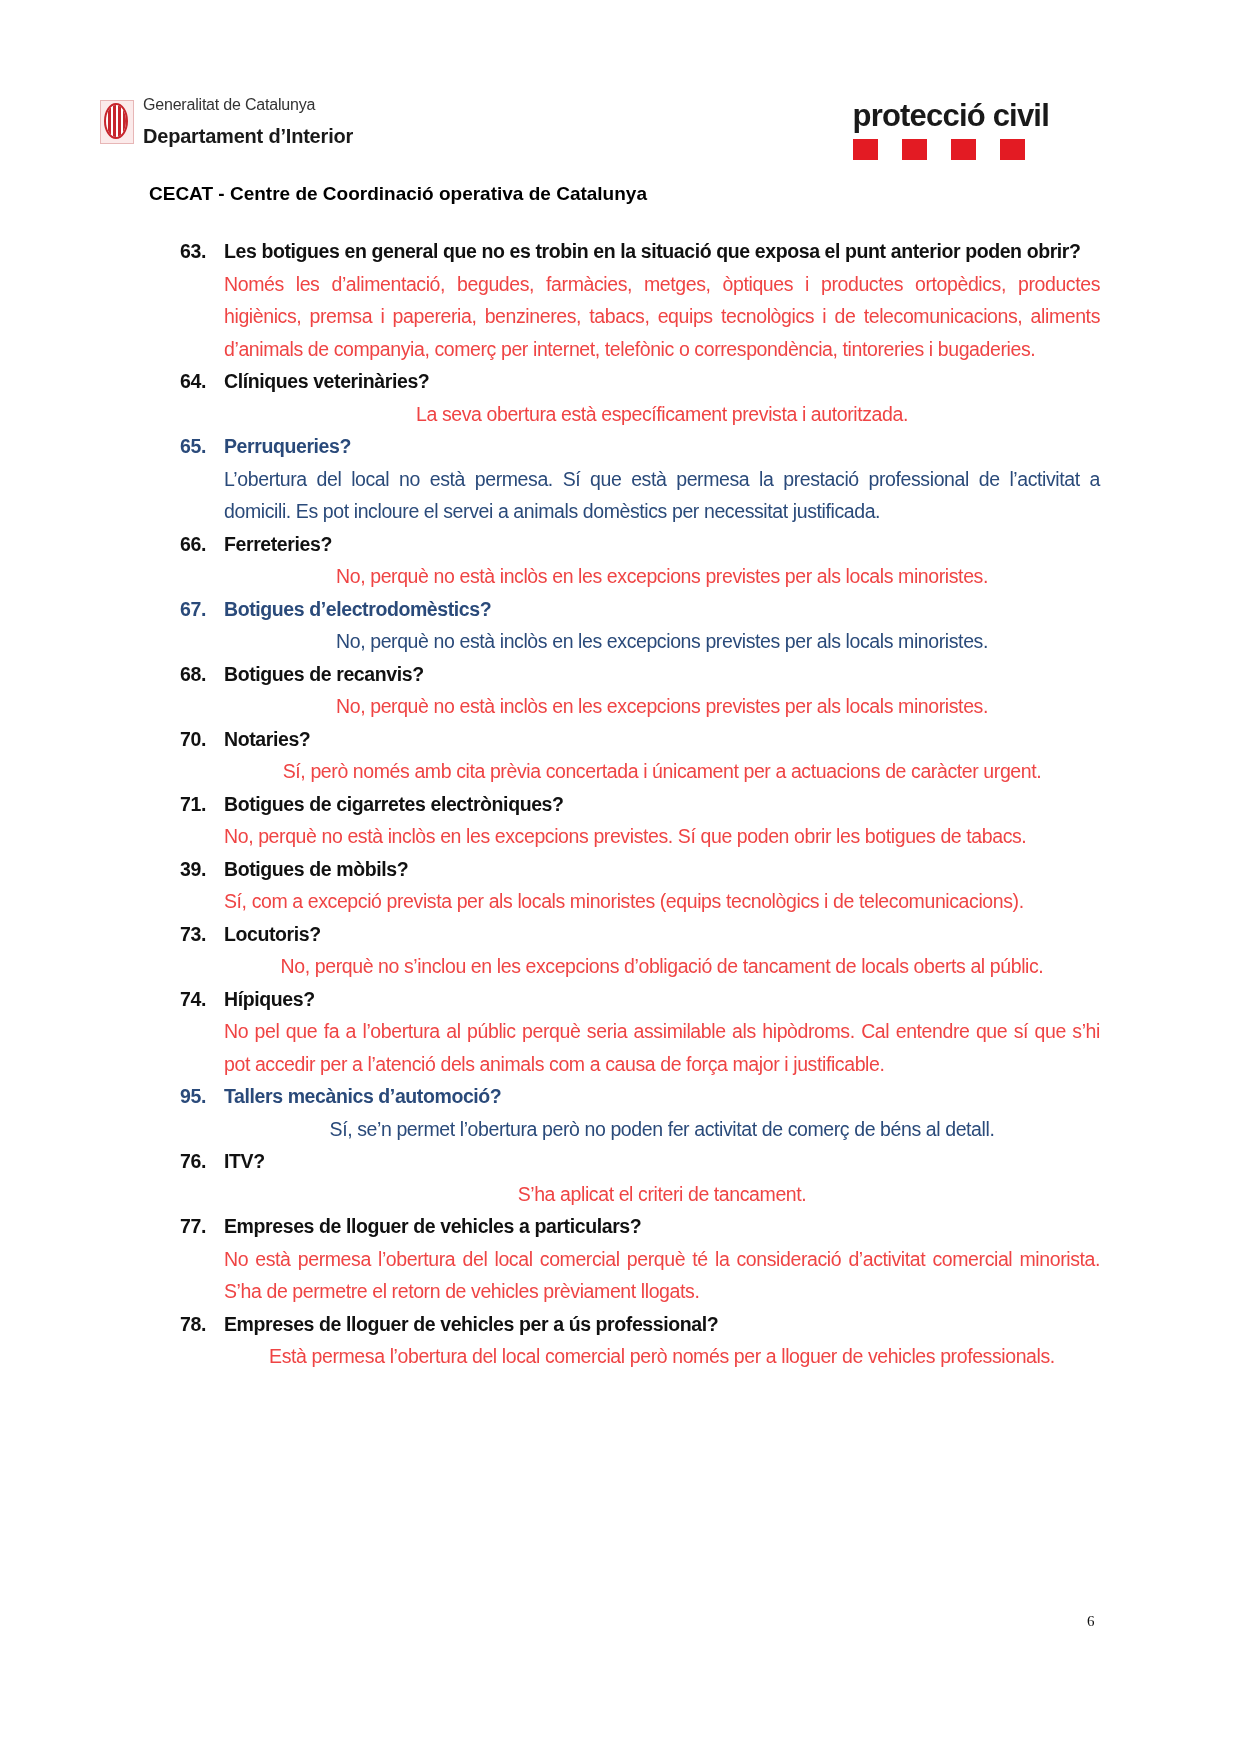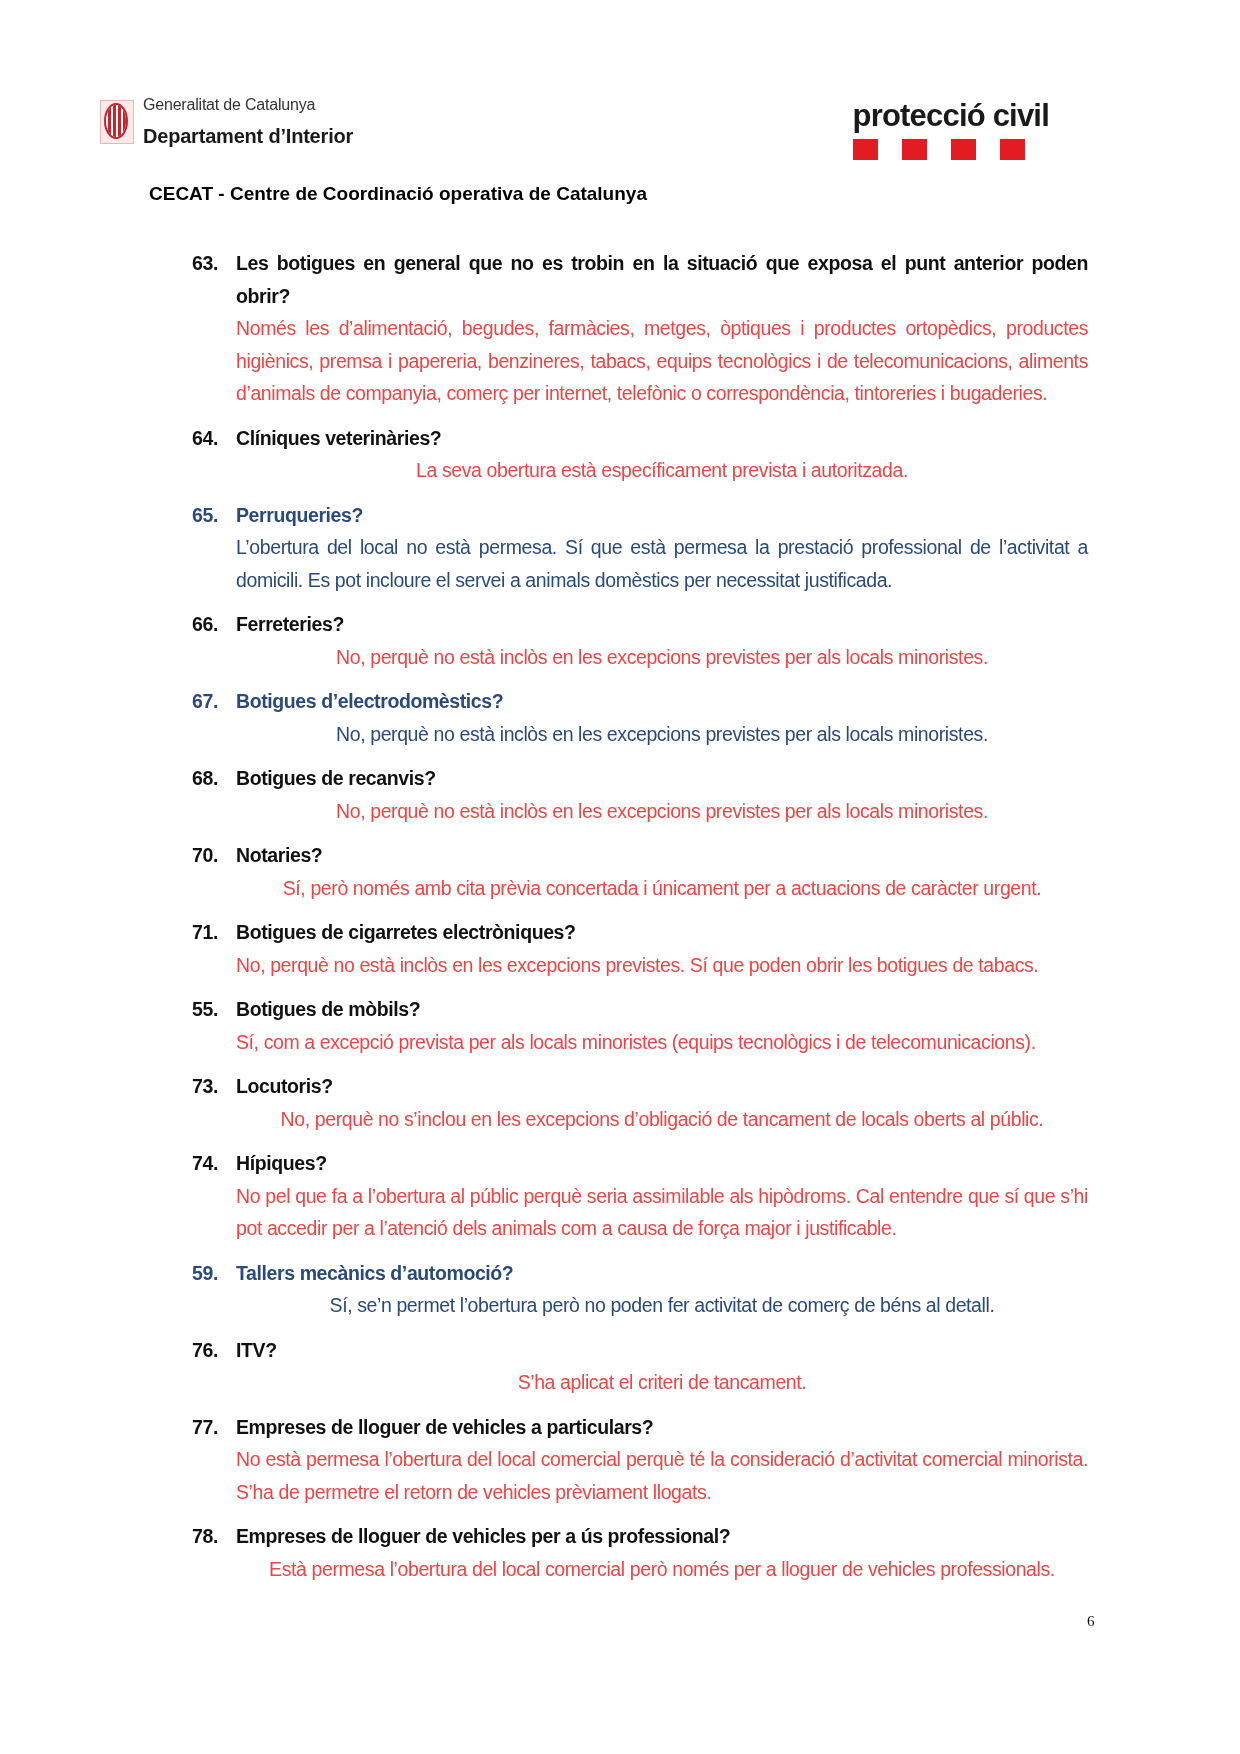--- a/index.html
+++ b/index.html
@@ -15,21 +15,21 @@
   .gen-text .line2 { font-size: 20px; color: #1a1a1a; font-weight: bold; margin-top: 13px; letter-spacing: -0.2px; }
 
   .logo-pc { position: absolute; left: 850px; top: 100px; text-align: right; }
   .logo-pc .pc-title { font-size: 31px; font-weight: bold; color: #1a1a1a; letter-spacing: -0.8px; line-height: 1; }
   .logo-pc .squares { display: flex; margin-top: 8px; margin-left: 3px; }
   .logo-pc .sq { width: 25px; height: 21px; background: #e31b23; margin-right: 24px; }
 
   .org-header { position: absolute; left: 149px; top: 183px; font-size: 19px; font-weight: bold; color: #000; }
 
   .faq { position: absolute; left: 180px; top: 235px; width: 920px; font-family: "Liberation Sans", sans-serif; }
-  .item { margin: 12px; }
+  .item { margin: 0; }
   .q { display: flex; font-weight: bold; font-size: 19.5px; line-height: 32.5px; color: #111; letter-spacing: -0.4px; }
   .q .num { width: 44px; flex: 0 0 44px; }
   .q .qt { flex: 1; text-align: justify; }
   .a { margin-left: 44px; font-size: 19.5px; line-height: 32.5px; color: #ef4444; letter-spacing: -0.4px; text-align: justify; }
   .a.left { text-align: center; }
   .item.blue .q, .item.blue .a { color: #2a4a7a; }
 
   .page-num { position: absolute; left: 1087px; top: 1613px; font-size: 15px; font-family: "Liberation Serif", serif; color: #111; }
 </style>
 </head>
@@ -115,42 +115,42 @@
   </div>
   <div class="item">
     <div class="q">
         <span class="num">71.</span>
         <span class="qt">Botigues de cigarretes electròniques?</span>
       </div>
     <div class="a">No, perquè no està inclòs en les excepcions previstes. Sí que poden obrir les botigues de tabacs.</div>
   </div>
   <div class="item">
     <div class="q">
-        <span class="num">55.</span>
+        <span class="num">39.</span>
         <span class="qt">Botigues de mòbils?</span>
       </div>
     <div class="a">Sí, com a excepció prevista per als locals minoristes (equips tecnològics i de telecomunicacions).</div>
   </div>
   <div class="item">
     <div class="q">
         <span class="num">73.</span>
         <span class="qt">Locutoris?</span>
       </div>
     <div class="a left">No, perquè no s’inclou en les excepcions d’obligació de tancament de locals oberts al públic.</div>
   </div>
   <div class="item">
     <div class="q">
         <span class="num">74.</span>
         <span class="qt">Hípiques?</span>
       </div>
     <div class="a">No pel que fa a l’obertura al públic perquè seria assimilable als hipòdroms. Cal entendre que sí que s’hi pot accedir per a l’atenció dels animals com a causa de força major i justificable.</div>
   </div>
   <div class="item blue">
     <div class="q">
-        <span class="num">59.</span>
+        <span class="num">95.</span>
         <span class="qt">Tallers mecànics d’automoció?</span>
       </div>
     <div class="a left">Sí, se’n permet l’obertura però no poden fer activitat de comerç de béns al detall.</div>
   </div>
   <div class="item">
     <div class="q">
         <span class="num">76.</span>
         <span class="qt">ITV?</span>
       </div>
     <div class="a left">S’ha aplicat el criteri de tancament.</div>

